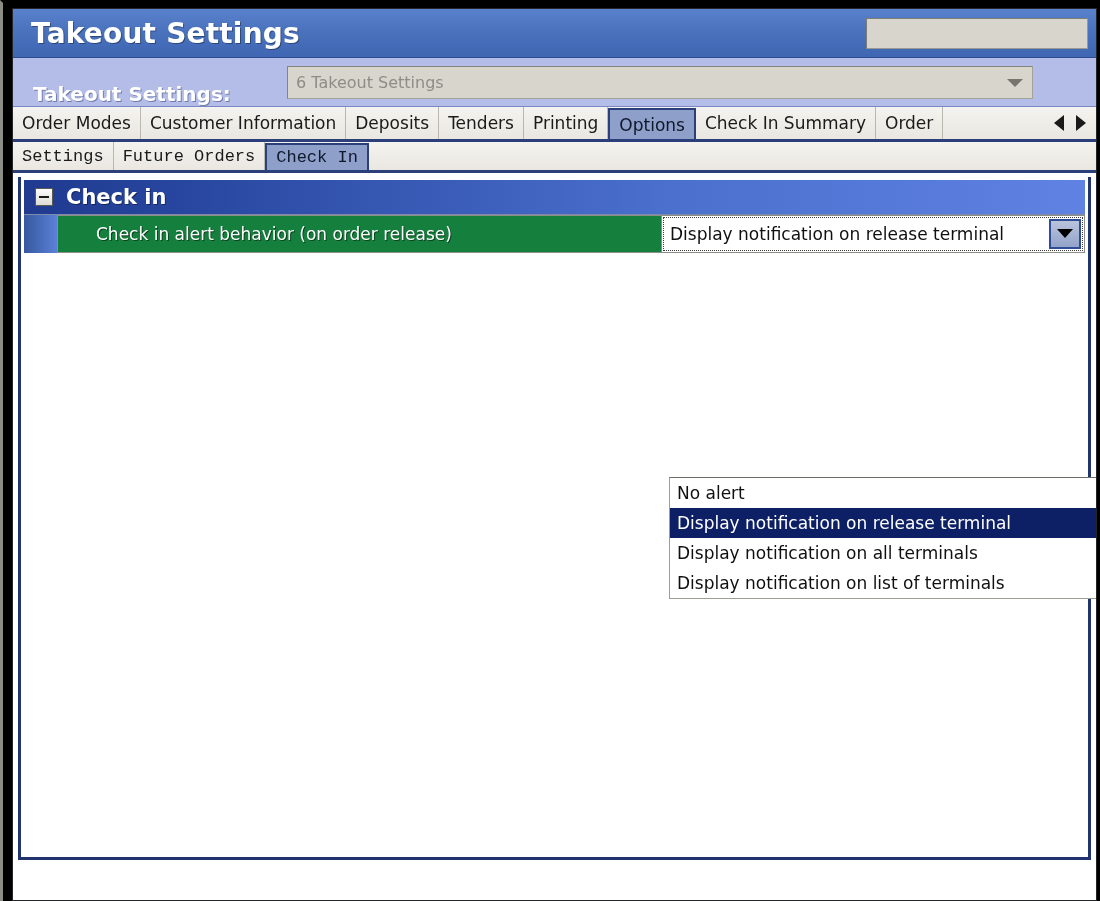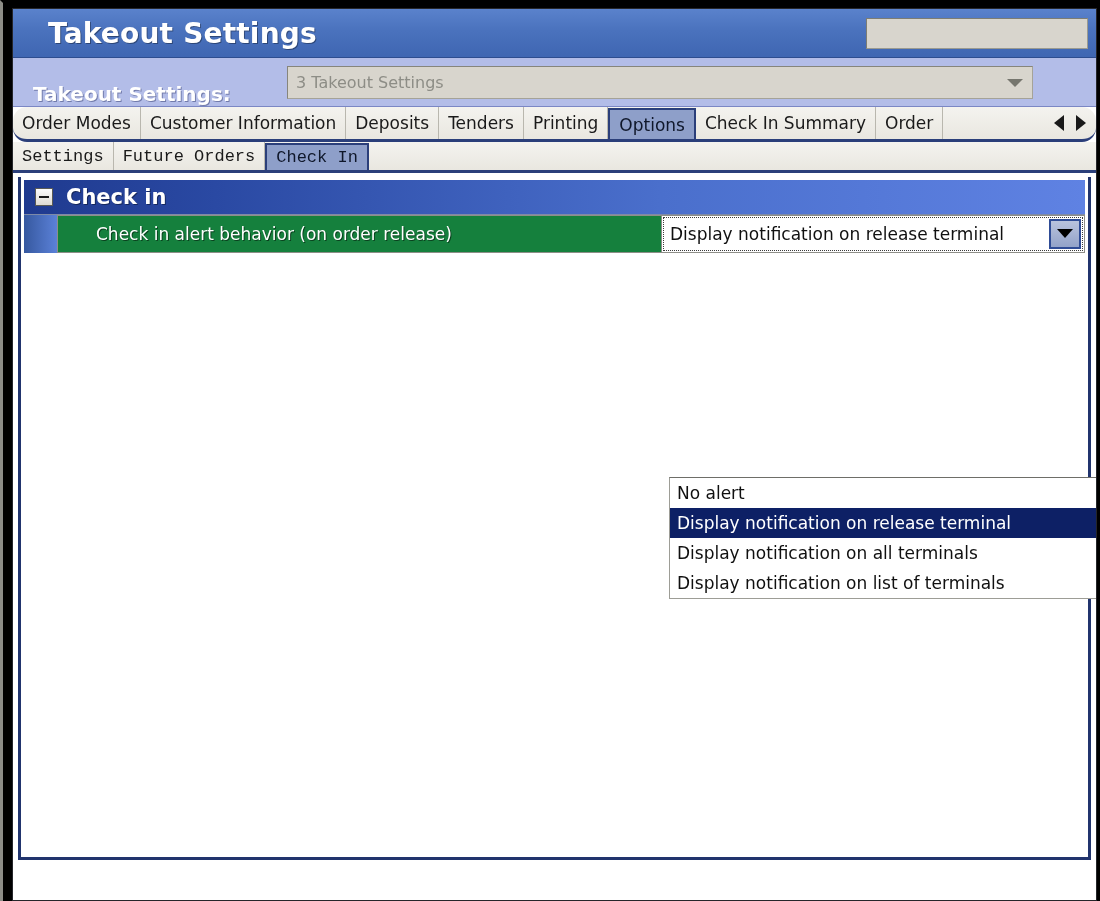--- a/index.html
+++ b/index.html
@@ -37,21 +37,21 @@
     height: 49px;
     background: linear-gradient(to bottom, #5a82cc 0%, #4a72bd 45%, #3f66b2 100%);
     border-bottom: 1px solid #2d4d8f;
     display: flex;
     align-items: center;
   }
   .title-text {
     color: #ffffff;
     font-size: 28px;
     font-weight: bold;
-    padding-left: 35px;
+    padding-left: 18px;
     letter-spacing: 0.2px;
     text-shadow: 1px 1px 0 rgba(0,0,0,0.35);
     white-space: nowrap;
   }
   .title-field {
     position: absolute;
     right: 8px; top: 9px;
     width: 222px; height: 31px;
     background: #d8d5cd;
     border: 1px solid #9a9a90;
@@ -106,21 +106,20 @@
 
   
   .tabrow {
     position: relative;
     height: 35px;
     background: linear-gradient(to bottom, #f4f3ef 0%, #e9e7e0 100%);
     border-bottom: 3px solid #2b3f7a;
     display: flex;
     align-items: stretch;
     overflow: hidden;
-    border-radius: 14px;
   }
   .tabrow2 {
     position: relative;
     height: 31px;
     background: linear-gradient(to bottom, #f4f3ef 0%, #e9e7e0 100%);
     border-bottom: 3px solid #2b3f7a;
     display: flex;
     align-items: stretch;
     overflow: hidden;
     font-family: Liberation Mono, monospace;
@@ -312,21 +311,21 @@
   <div class="window-inner">
 
     <div class="titlebar">
       <div class="title-text">Takeout Settings</div>
       <div class="title-field"></div>
     </div>
 
     <div class="selectorbar">
       <div class="selector-label">Takeout Settings:</div>
       <div class="selector-combo">
-        <div class="val">3 Takeout Settings</div>
+        <div class="val">6 Takeout Settings</div>
         <div class="arrow"></div>
       </div>
     </div>
 
     <div class="tabrow">
       <div class="tab">
           <span>Order Modes</span>
         </div>
       <div class="tab">
           <span>Customer Information</span>

